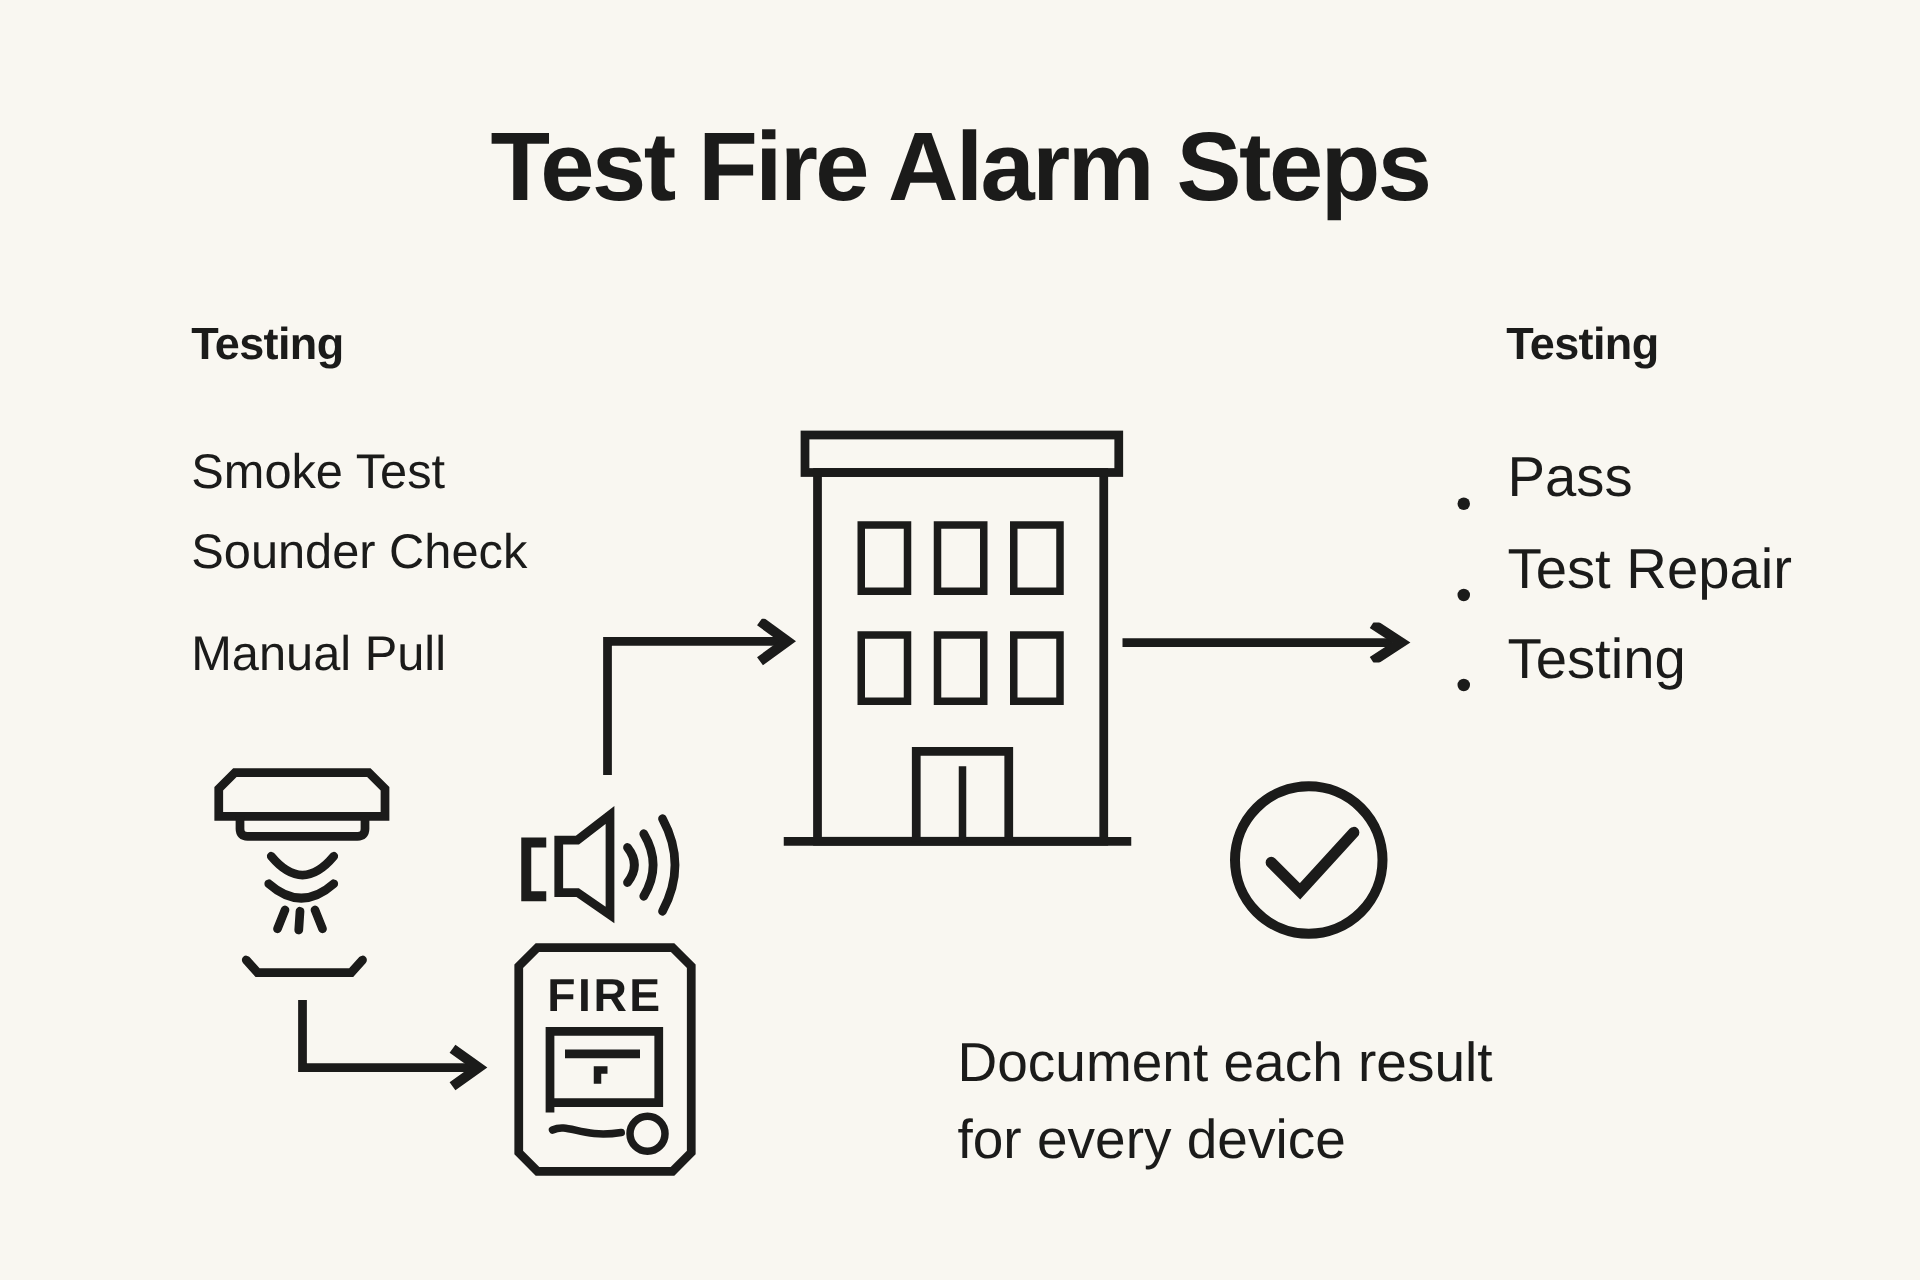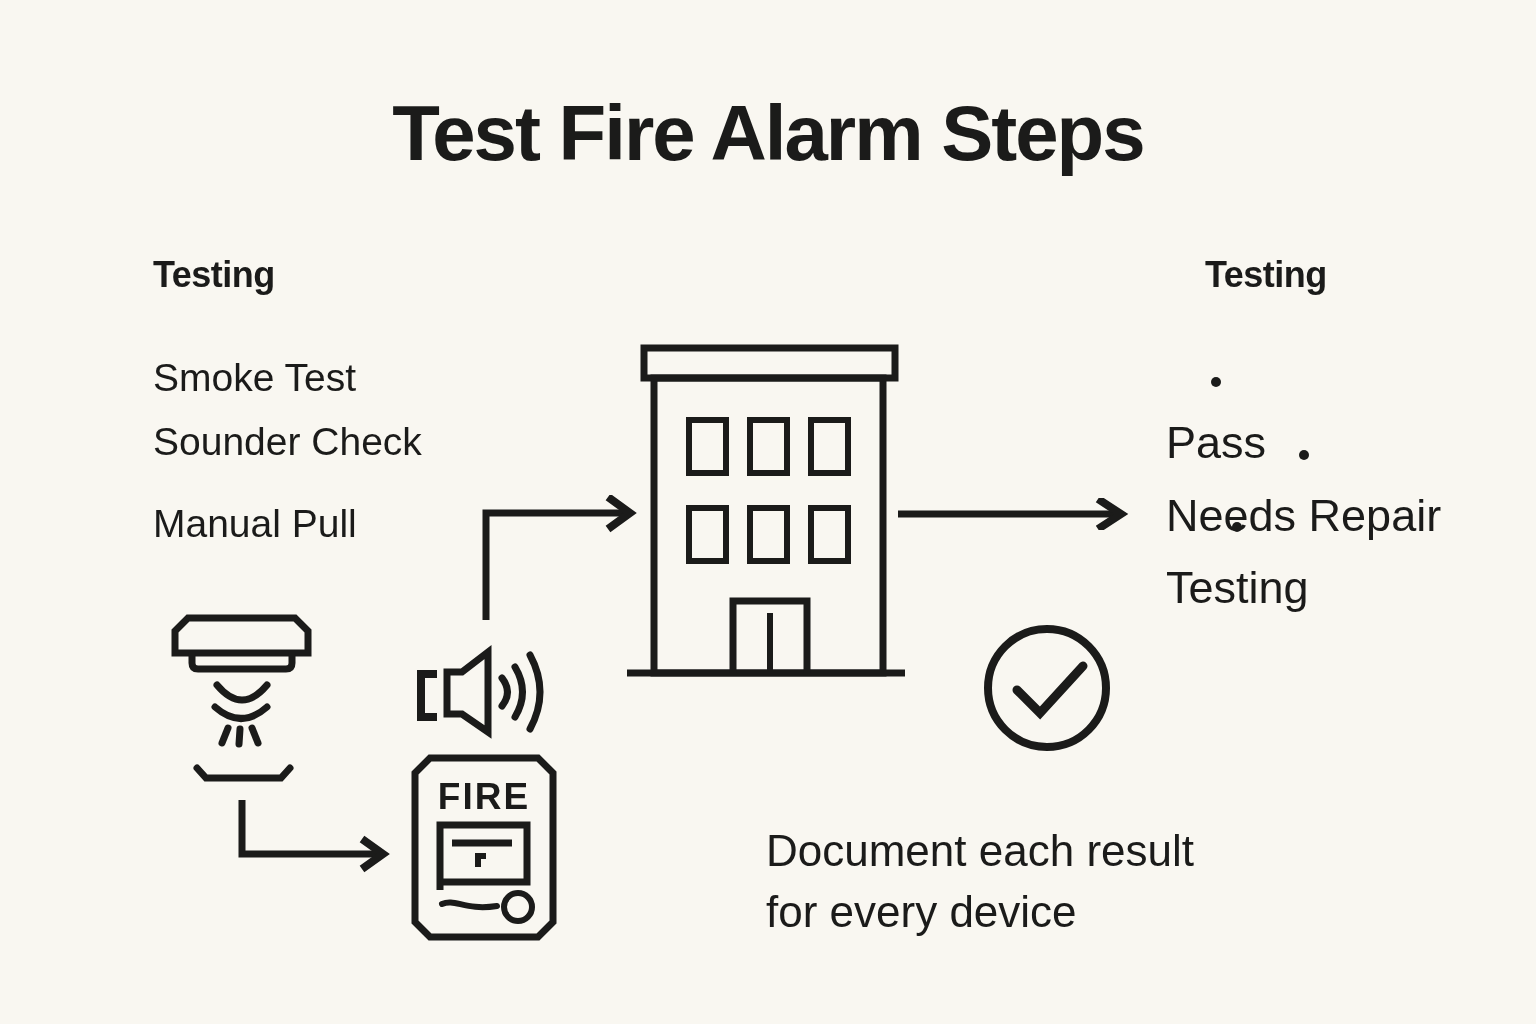--- a/index.html
+++ b/index.html
@@ -8,21 +8,21 @@
     background:var(--bg,#f9f7f1); color:var(--ink,#1b1b1a);
     font-family:"Liberation Sans", sans-serif; overflow:hidden;
   }
   .abs { position:absolute; }
   .title {
     left:0; right:0; top:88px; text-align:center;
     font-size:78px; font-weight:700; letter-spacing:-2px;
   }
   .heading { font-size:36px; font-weight:700; letter-spacing:-0.5px; }
   .t-item { left:153px; font-size:39px; font-weight:400; }
-  .r-item { left:1166px; display:flex; gap:30px; font-size:45px; font-weight:400; align-items:center;flex-direction:column; }
+  .r-item { left:1166px; display:flex; gap:30px; font-size:45px; font-weight:400; align-items:flex-end; }
   .dot { width:10px; height:10px; border-radius:50%; background:var(--ink,#1b1b1a); margin-top:21px; flex:none; }
   .note {
     left:766px; width:500px; top:820px; 
     font-size:44px; line-height:61px; font-weight:400;
   }
   svg .st  { stroke:var(--ink,#1b1b1a); fill:none; stroke-width:7; }
   svg .st6 { stroke:var(--ink,#1b1b1a); fill:none; stroke-width:6; }
   svg .st8 { stroke:var(--ink,#1b1b1a); fill:none; stroke-width:8; }
   svg .st9 { stroke:var(--ink,#1b1b1a); fill:none; stroke-width:9; }
   svg .rc  { stroke-linecap:round; }
@@ -43,21 +43,21 @@
   <div class="abs t-item" style="top:420px;">Sounder Check</div>
   <div class="abs t-item" style="top:502px;text-align:right;">Manual Pull</div>
 
   <div class="abs heading" style="left:1205px; top:254px;">Testing</div>
   <div class="abs r-item" style="top:356px;">
     <span class="dot"></span>
     <span>Pass</span>
   </div>
   <div class="abs r-item" style="top:429px;">
     <span class="dot"></span>
-    <span>Needs Repair</span>
+    <span>Test Repair</span>
   </div>
   <div class="abs r-item" style="top:501px;">
     <span class="dot"></span>
     <span>Testing</span>
   </div>
 
   <svg class="abs" style="left:620px; top:340px;" width="292" height="345" viewBox="0 0 292 345">
     <rect class="st" x="34" y="38" width="229" height="295"></rect>
     <rect class="st" x="24" y="8" width="251" height="30"></rect>
     <path class="st" d="M7 333 H285"></path>

